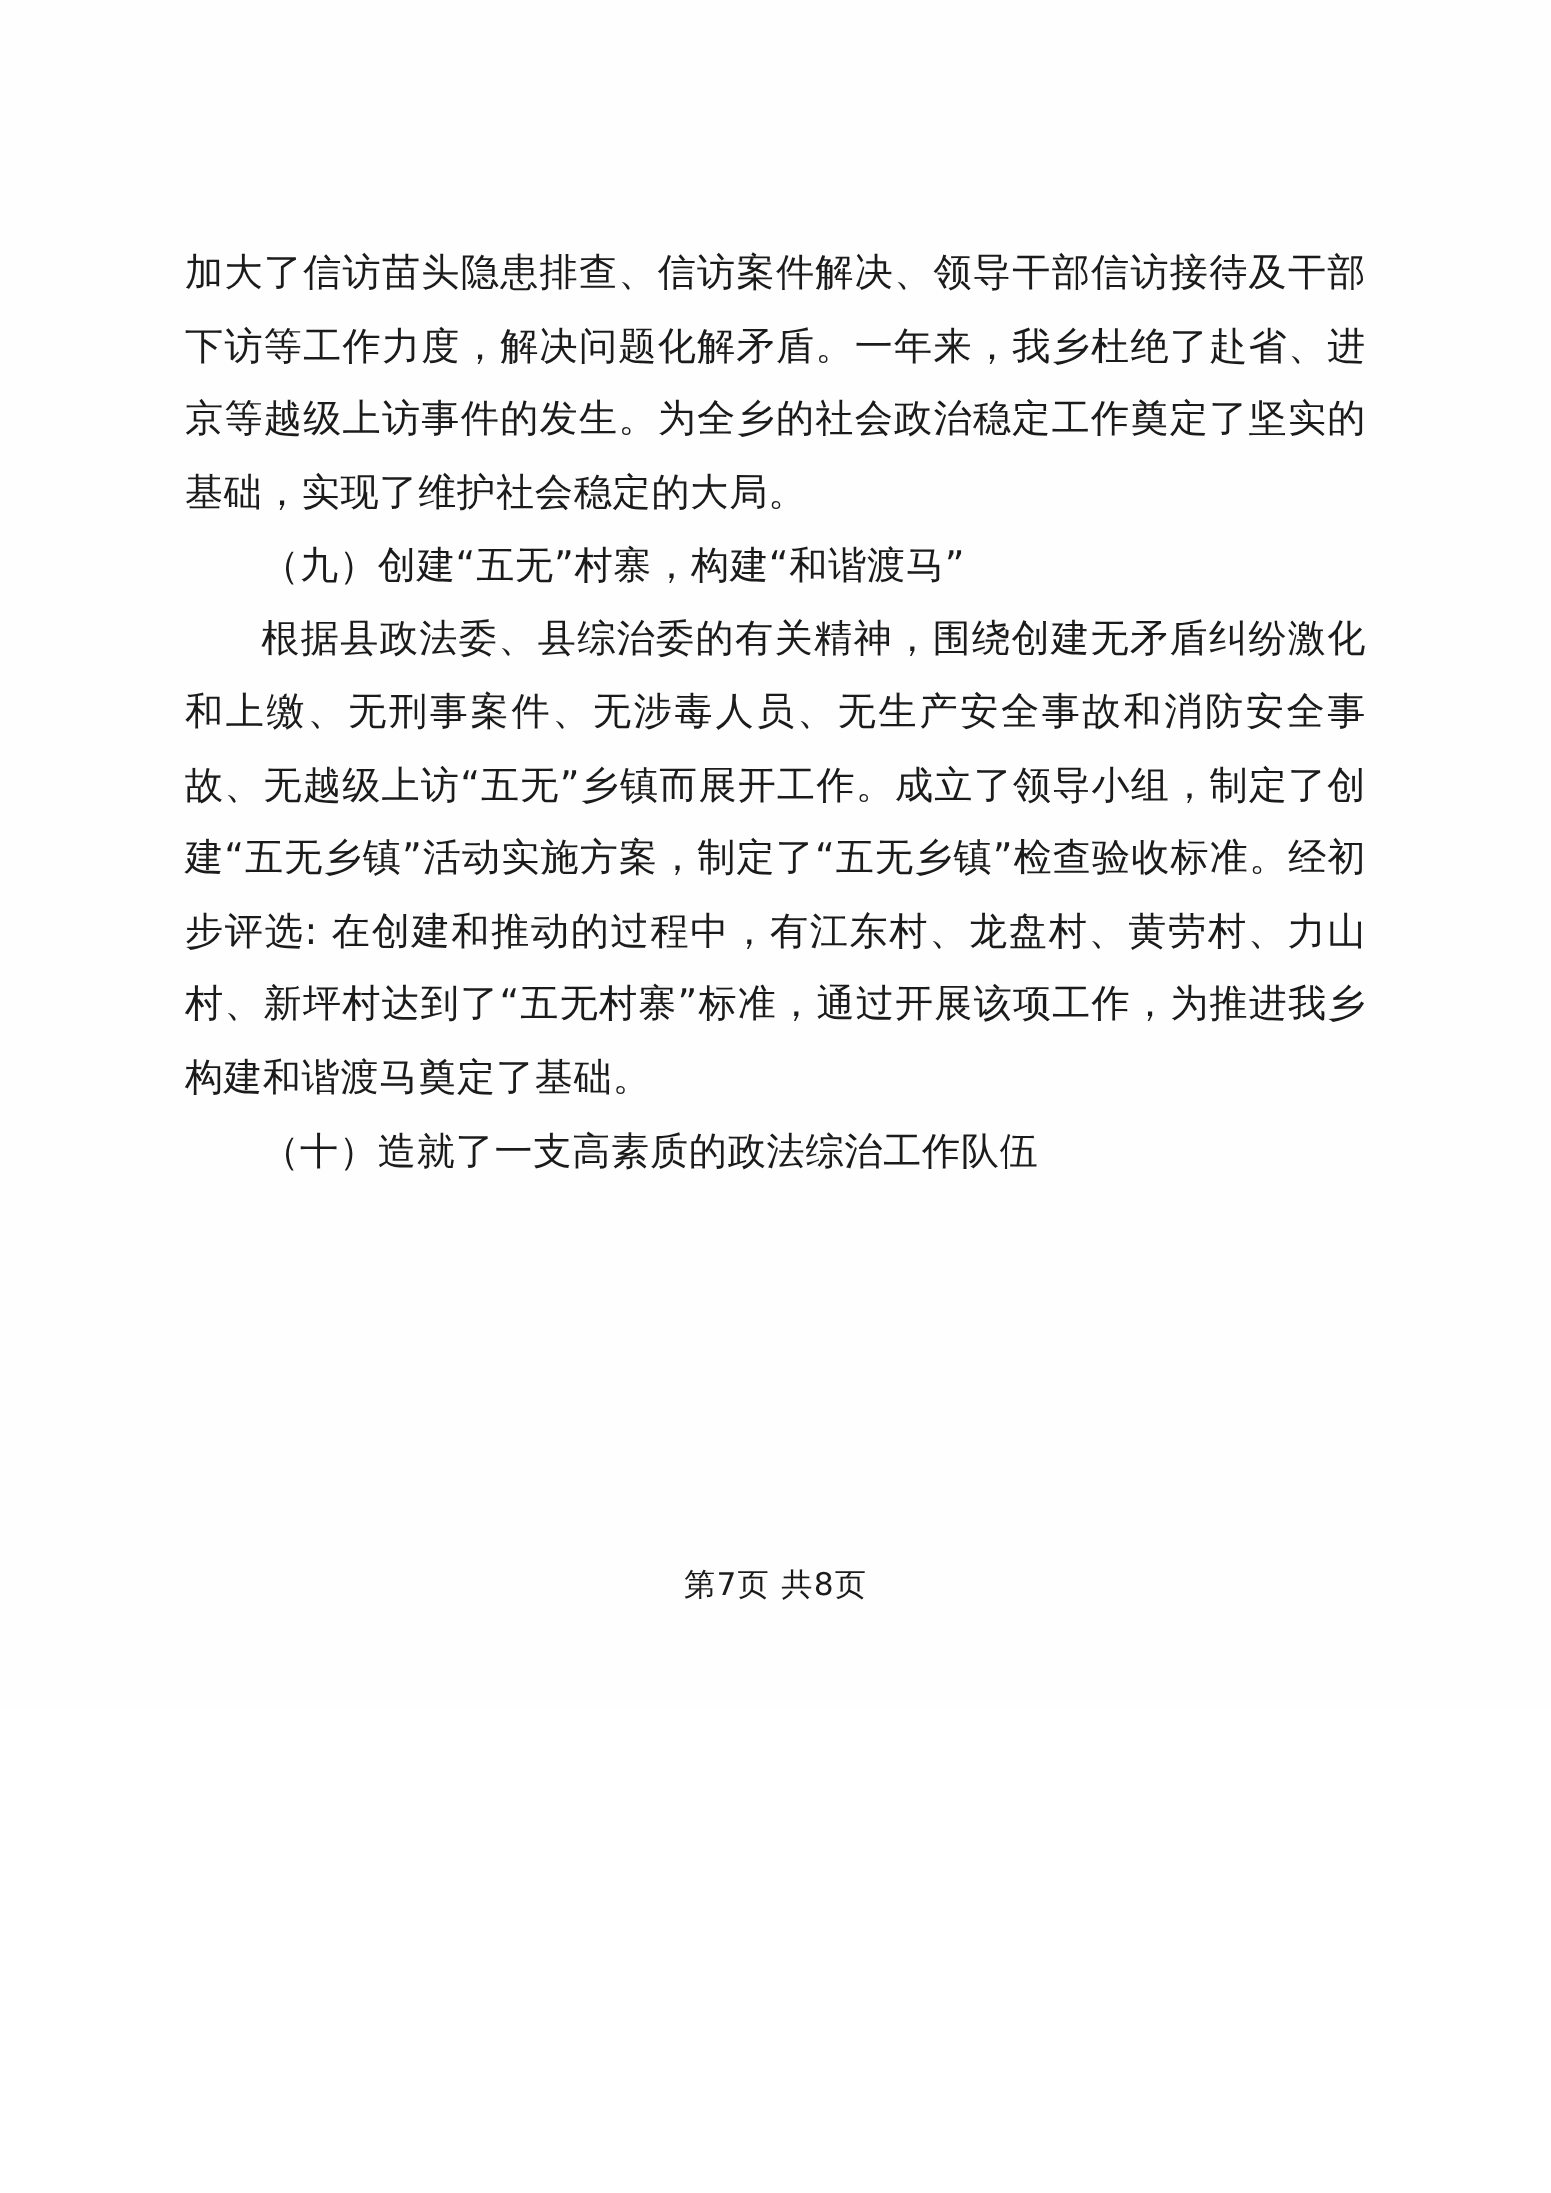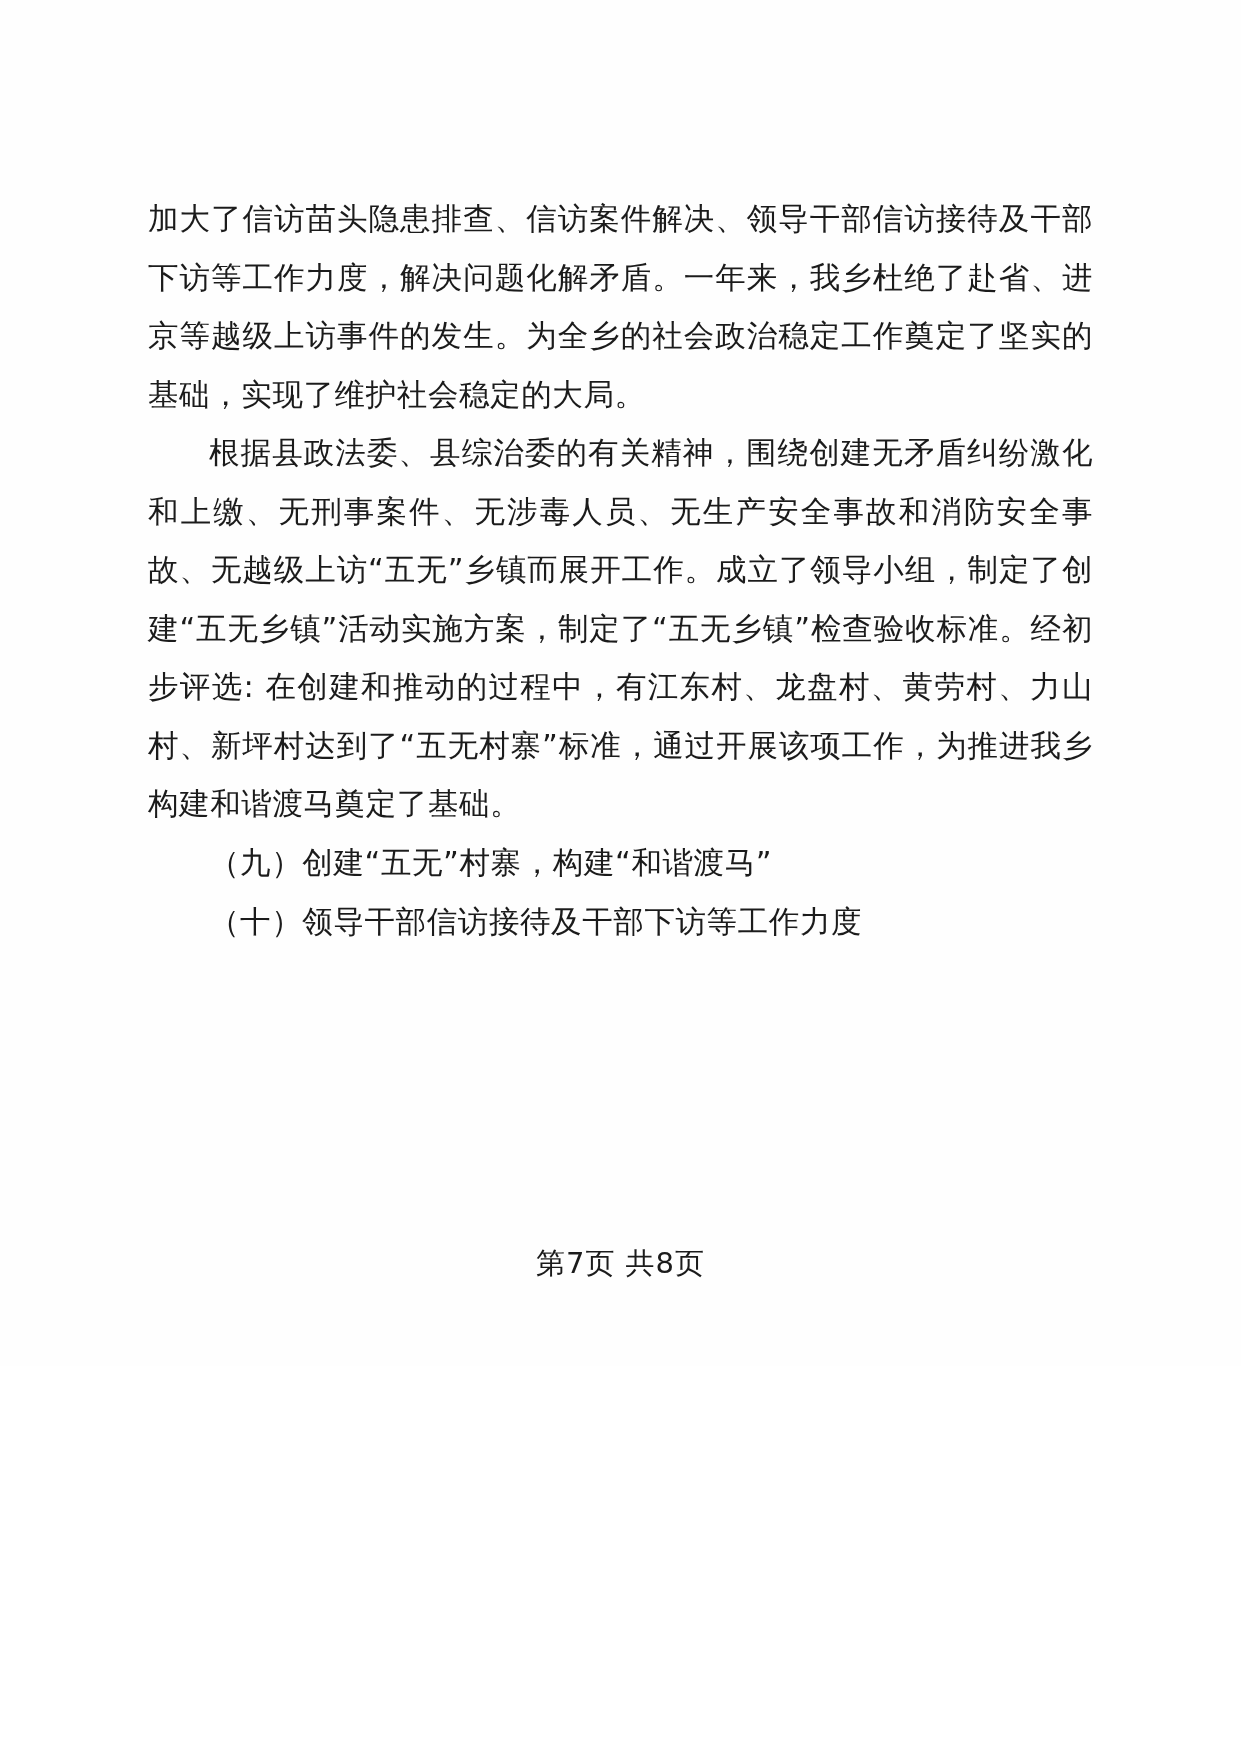--- a/index.html
+++ b/index.html
@@ -39,30 +39,30 @@
   }
   .para.no-indent {
     text-indent: 0;
   }
   .footer {
     position: absolute;
     left: 0;
     right: 0;
     bottom: 82px;
     text-align: center;
-    font-size: 29px;
+    font-size: 25px;
     letter-spacing: 1px;
     color: #1b1b1b;
     font-family: "DejaVu Sans", "Liberation Sans", sans-serif;
   }
 </style>
 </head>
 <body>
 
 <div class="page">
   <div class="doc-body">
     <p class="para no-indent">加大了信访苗头隐患排查、信访案件解决、领导干部信访接待及干部下访等工作力度，解决问题化解矛盾。一年来，我乡杜绝了赴省、进京等越级上访事件的发生。为全乡的社会政治稳定工作奠定了坚实的基础，实现了维护社会稳定的大局。</p>
+    <p class="para">（九）创建“五无”村寨，构建“和谐渡马”</p>
     <p class="para">根据县政法委、县综治委的有关精神，围绕创建无矛盾纠纷激化和上缴、无刑事案件、无涉毒人员、无生产安全事故和消防安全事故、无越级上访“五无”乡镇而展开工作。成立了领导小组，制定了创建“五无乡镇”活动实施方案，制定了“五无乡镇”检查验收标准。经初步评选: 在创建和推动的过程中，有江东村、龙盘村、黄劳村、力山村、新坪村达到了“五无村寨”标准，通过开展该项工作，为推进我乡构建和谐渡马奠定了基础。</p>
-    <p class="para">（九）创建“五无”村寨，构建“和谐渡马”</p>
-    <p class="para">（十）领导干部信访接待及干部下访等工作力度</p>
+    <p class="para">（十）造就了一支高素质的政法综治工作队伍</p>
   </div>
   <div class="footer">第7页 共8页</div>
 </div>
 
 </body></html>

